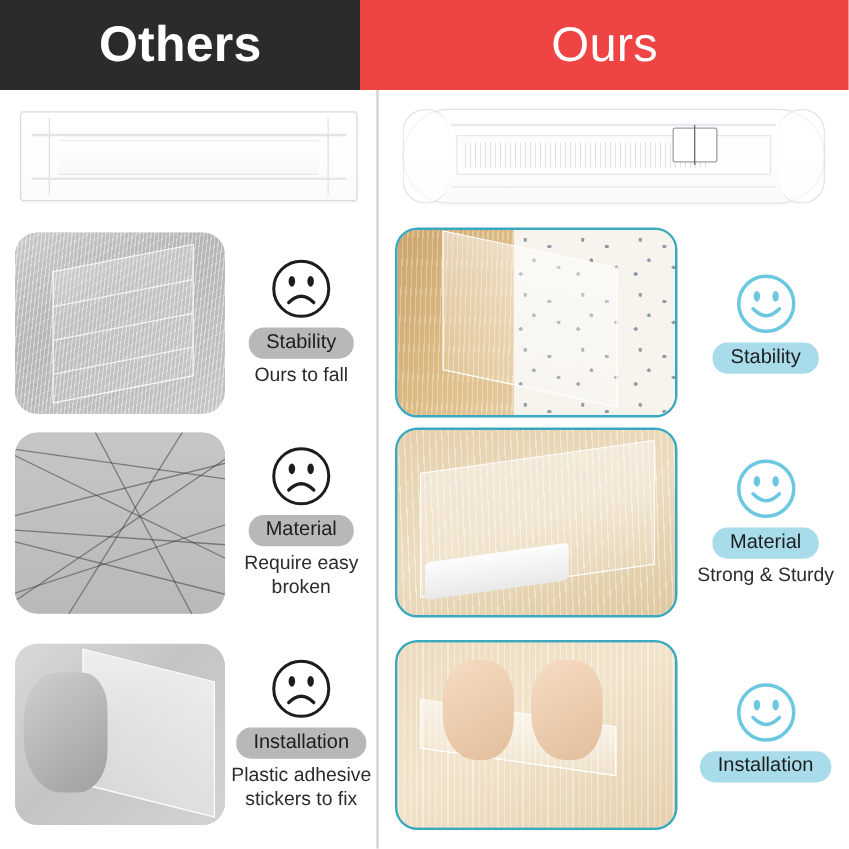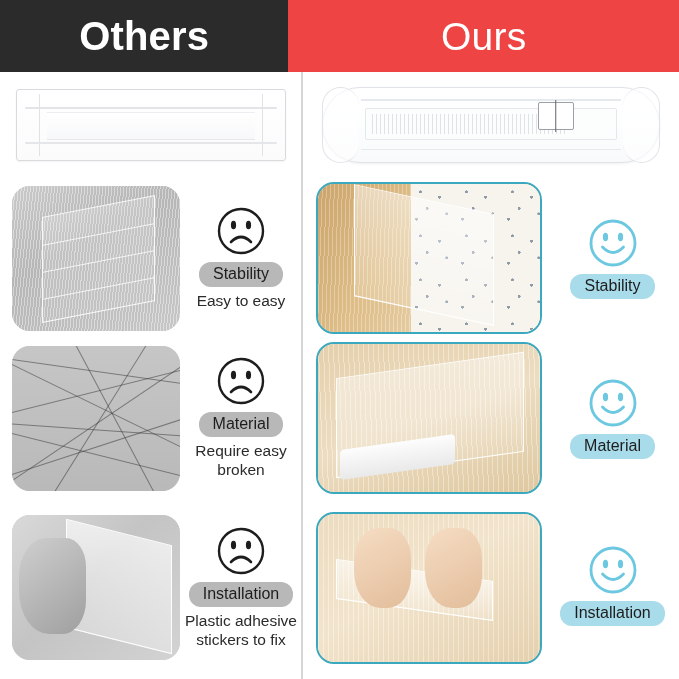--- a/index.html
+++ b/index.html
@@ -293,21 +293,21 @@
             </div>
           </div>
           <div class="info info-left">
             <svg class="face" width="50" height="50" viewBox="0 0 50 50">
               <circle cx="25" cy="25" r="22" fill="none" stroke="#1d1d1d" stroke-width="2.4"></circle>
               <ellipse cx="17.5" cy="19" rx="2.6" ry="4.3" fill="#1d1d1d"></ellipse>
               <ellipse cx="32.5" cy="19" rx="2.6" ry="4.3" fill="#1d1d1d"></ellipse>
               <path d="M15 36 Q25 26 35 36" fill="none" stroke="#1d1d1d" stroke-width="2.6" stroke-linecap="round"></path>
             </svg>
             <span class="badge badge-gray mt6">Stability</span>
-            <div class="caption">Easy to easy</div>
+            <div class="caption">Ours to fall</div>
           </div>
         </div>
 
         <div class="row row-left">
           <div class="photo photo-left">
             <div class="tex-cracked">
               <i style="top:18%;transform:rotate(8deg)"></i>
               <i style="top:30%;transform:rotate(-14deg)"></i>
               <i style="top:44%;transform:rotate(26deg)"></i>
               <i style="top:50%;transform:rotate(-34deg)"></i>
@@ -397,20 +397,21 @@
             </div>
           </div>
           <div class="info info-right">
             <svg class="face" width="50" height="50" viewBox="0 0 50 50">
               <circle cx="25" cy="25" r="22" fill="none" stroke="#6cc8e0" stroke-width="2.8"></circle>
               <ellipse cx="17.5" cy="19" rx="2.6" ry="4.3" fill="#6cc8e0"></ellipse>
               <ellipse cx="32.5" cy="19" rx="2.6" ry="4.3" fill="#6cc8e0"></ellipse>
               <path d="M14.5 29 Q25 40 35.5 29" fill="none" stroke="#6cc8e0" stroke-width="2.8" stroke-linecap="round"></path>
             </svg>
             <span class="badge badge-blue mt6">Material</span>
+            <div class="caption">Strong &amp; Sturdy</div>
           </div>
         </div>
 
         <div class="row row-right row-tall-right">
           <div class="photo photo-right">
             <div class="tex-drawer">
               <div class="divider-piece"></div>
               <div class="handL"></div>
               <div class="handR"></div>
             </div>

